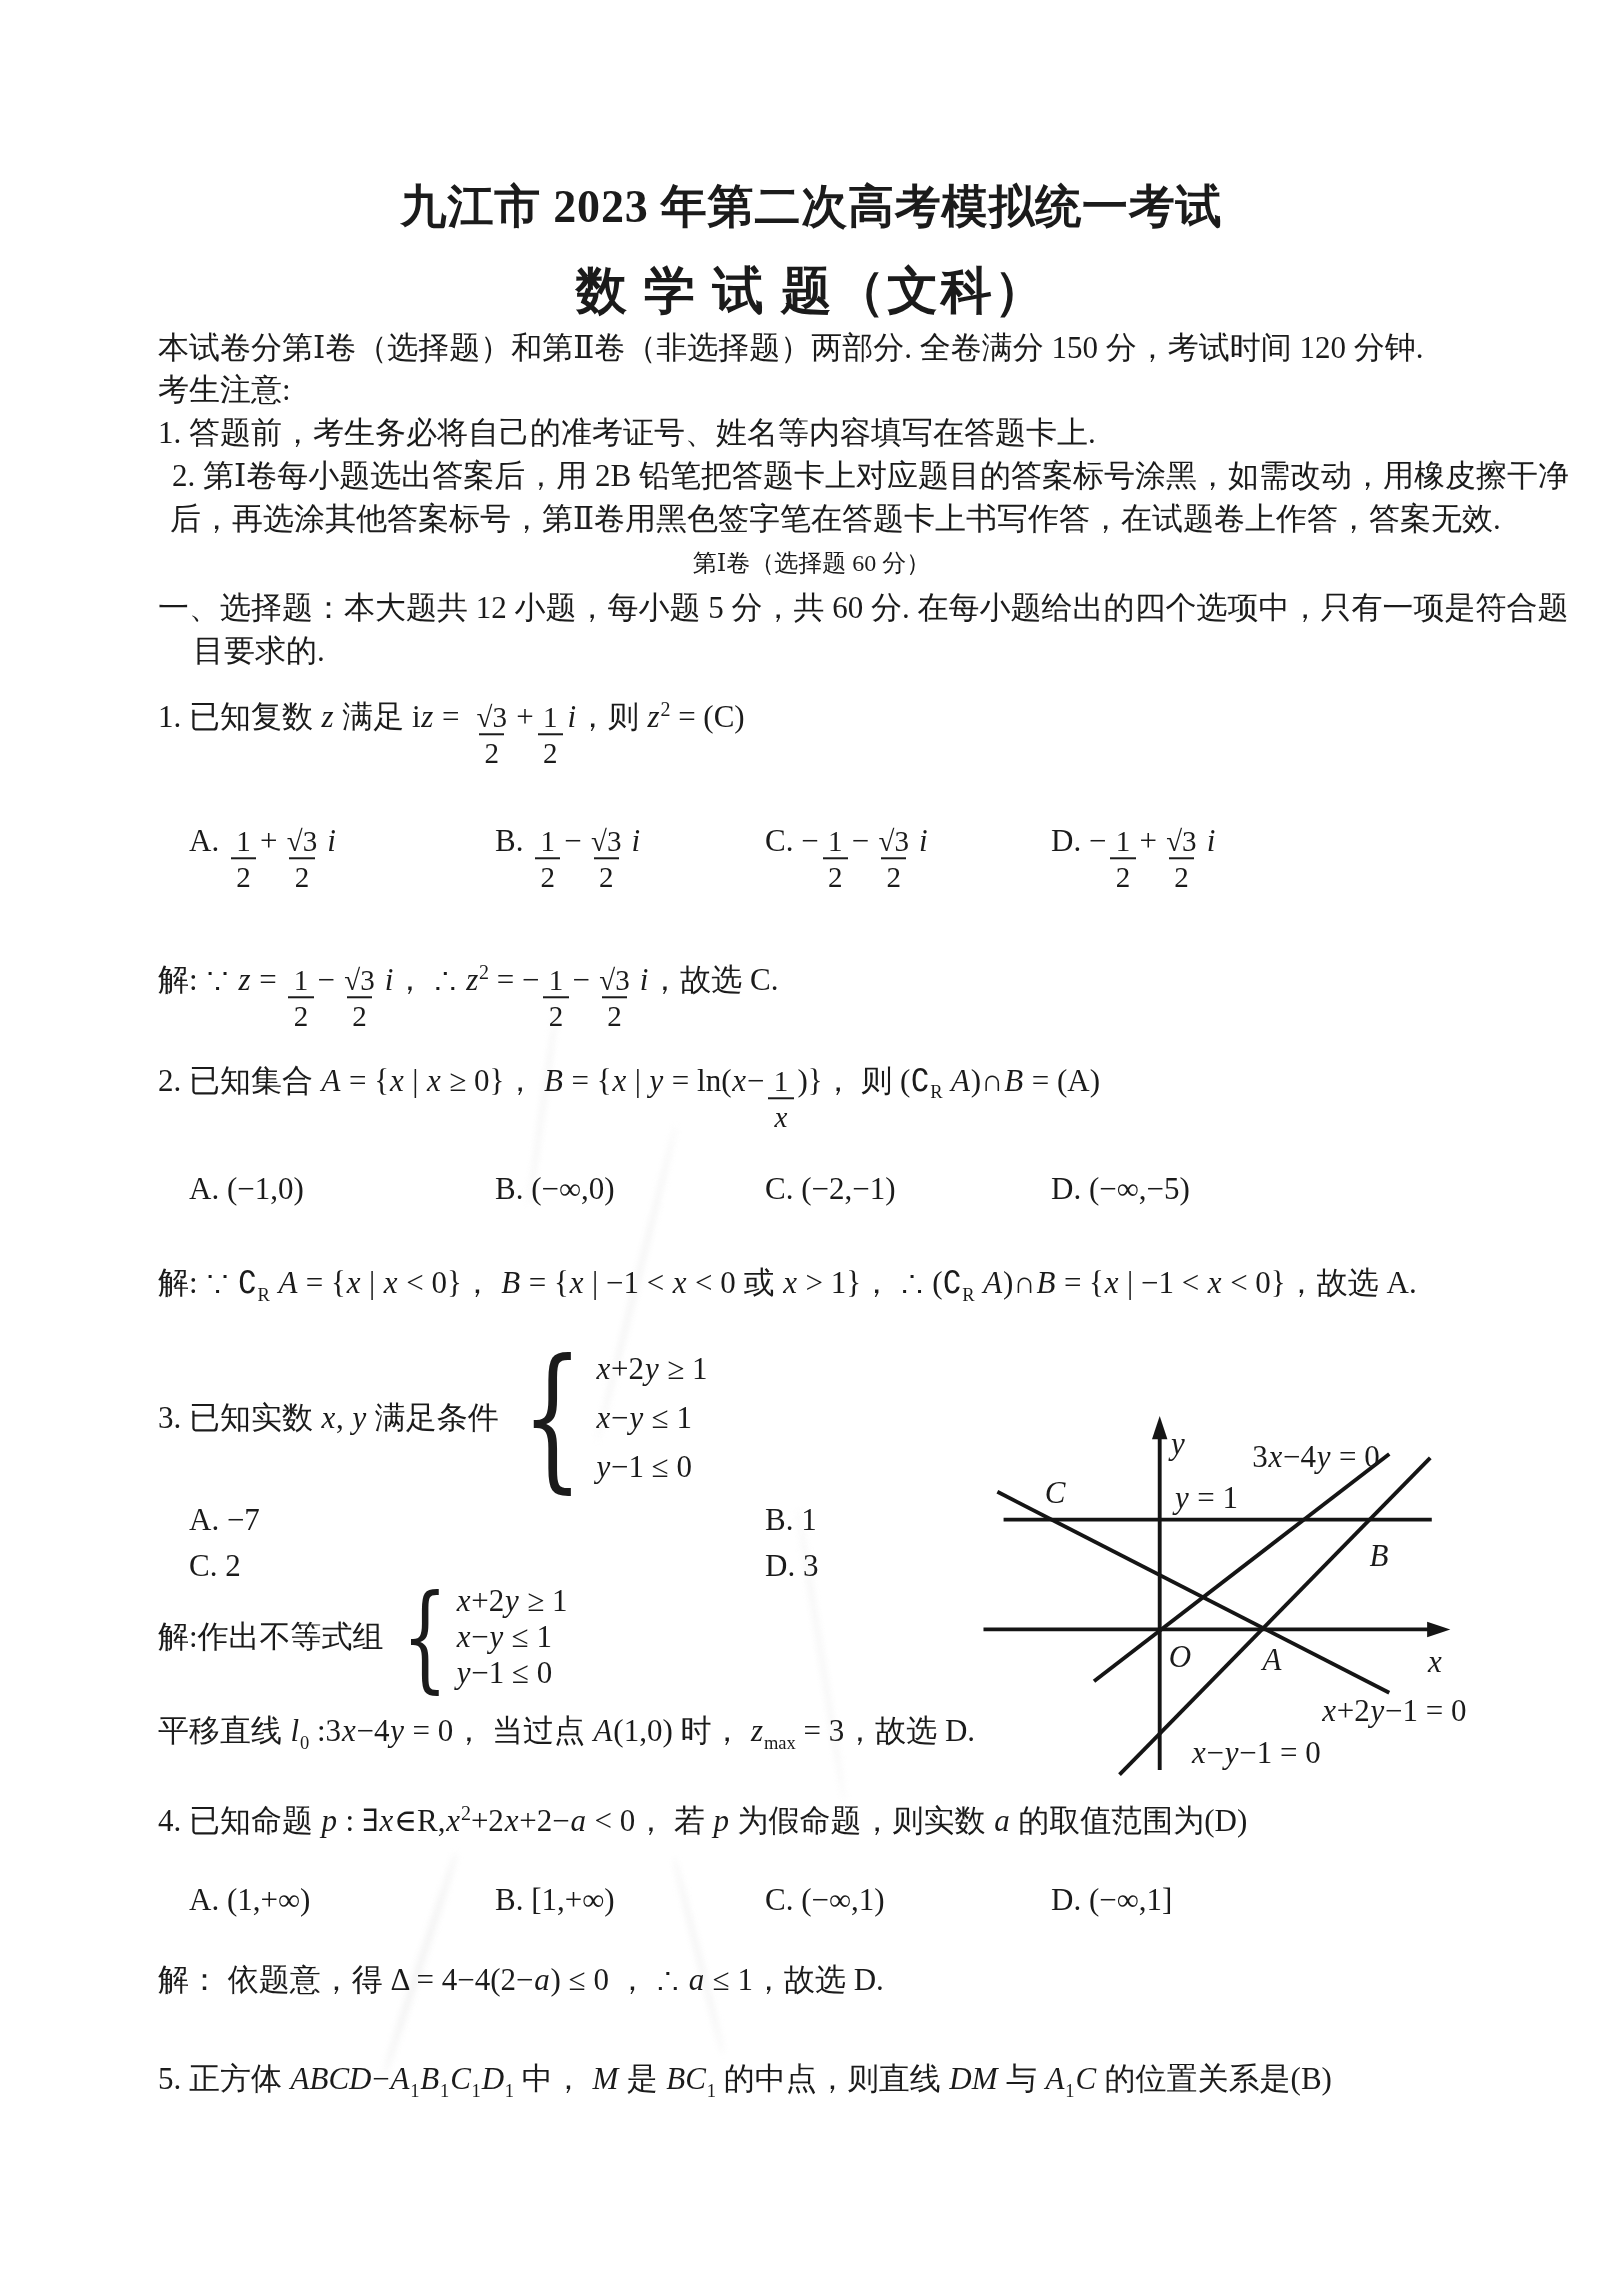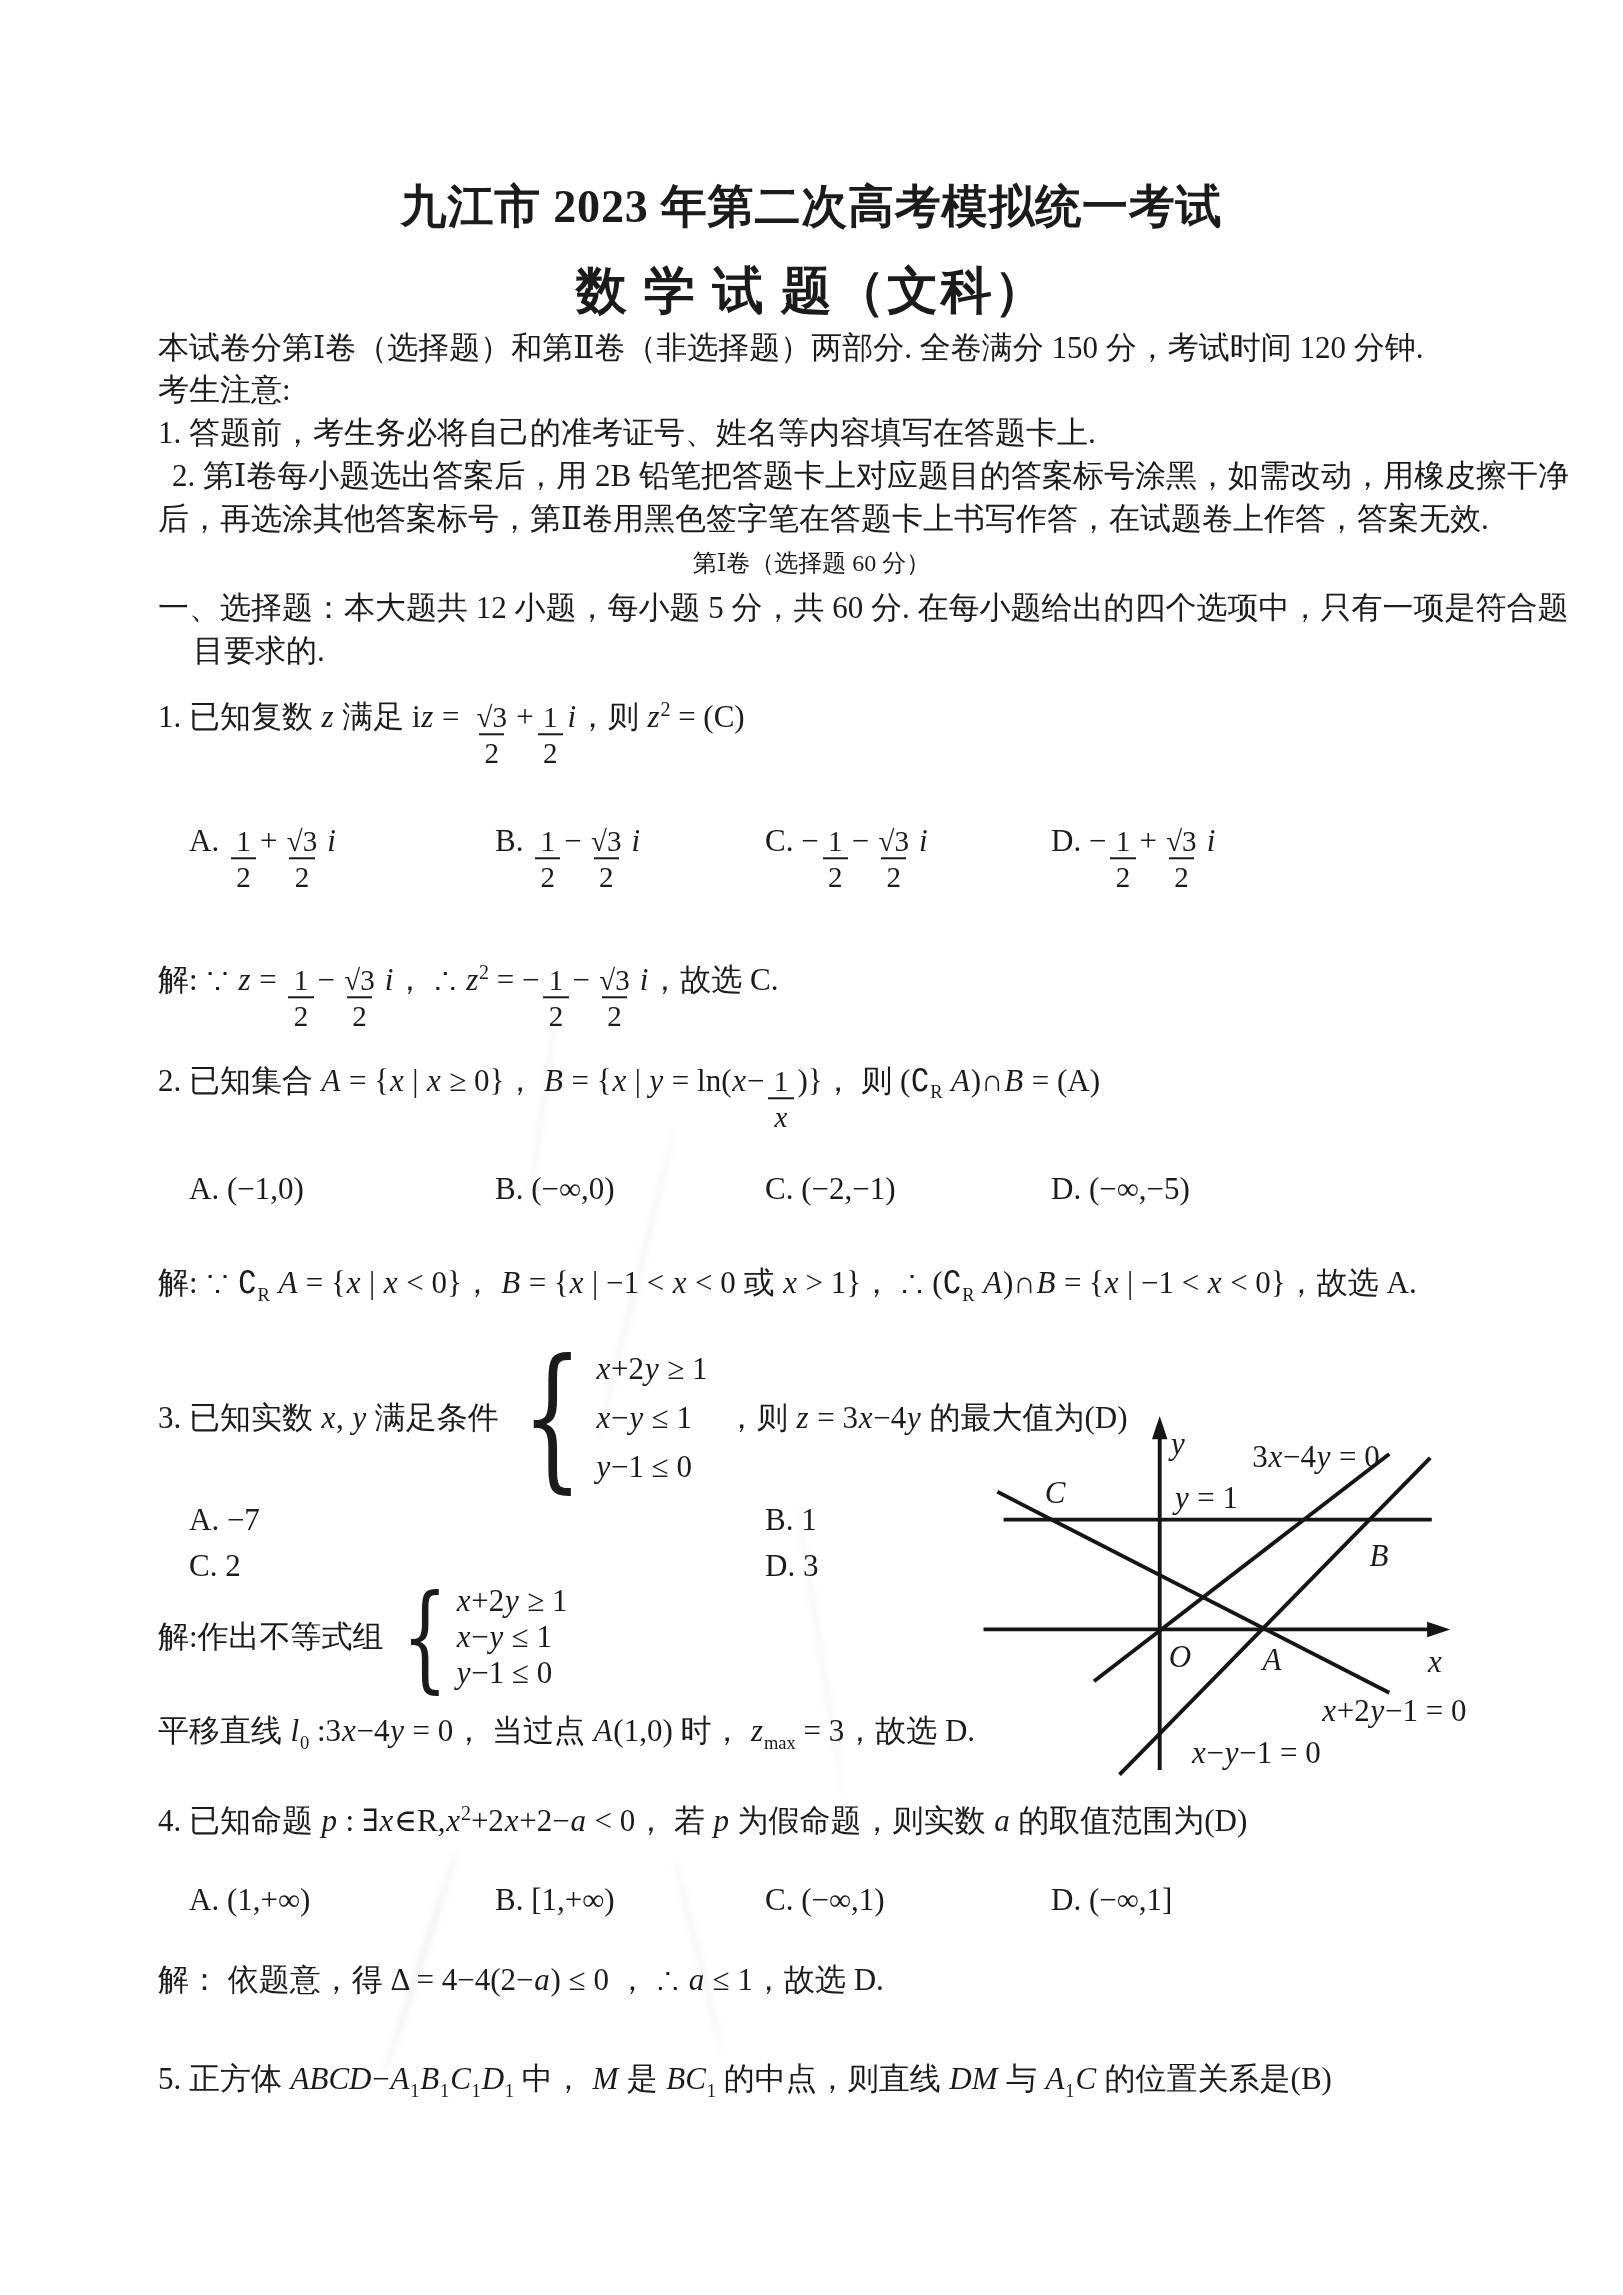--- a/index.html
+++ b/index.html
@@ -55,21 +55,21 @@
   </div>
 <div class="row" style="left:158px;top:390px;">
     <span>考生注意:</span>
   </div>
 <div class="row" style="left:158px;top:433px;text-align:center;">
     <span>1. 答题前，考生务必将自己的准考证号、姓名等内容填写在答题卡上.</span>
   </div>
 <div class="row" style="left:172px;top:476px;">
     <span>2. 第Ⅰ卷每小题选出答案后，用 2B 铅笔把答题卡上对应题目的答案标号涂黑，如需改动，用橡皮擦干净</span>
   </div>
-<div class="row" style="left:158px;top:519px;">
+<div class="row" style="left:170px;top:519px;">
     <span>后，再选涂其他答案标号，第Ⅱ卷用黑色签字笔在答题卡上书写作答，在试题卷上作答，答案无效.</span>
   </div>
 
 <div class="row centered sec" style="top:563px;">
     <span>第Ⅰ卷（选择题 60 分）</span>
   </div>
 <div class="row" style="left:158px;top:608px;">
     <span>一、选择题：本大题共 12 小题，每小题 5 分，共 60 分. 在每小题给出的四个选项中，只有一项是符合题</span>
   </div>
 <div class="row" style="left:193px;top:651px;">
@@ -163,21 +163,20 @@
   <span>3. 已知实数 <i>x</i>, <i>y</i> 满足条件</span>
   <span class="sys big">
     <span class="sysbrace">{</span>
     <span class="syslines">
       <span><i>x</i>+2<i>y</i> ≥ 1</span>
       <span><i>x</i>−<i>y</i> ≤ 1</span>
       <span><i>y</i>−1 ≤ 0</span>
     </span>
   </span>
   <span class="gap"></span>
-  <span>，则 <i>z</i> = 3<i>x</i>−4<i>y</i> 的最大值为(D)</span>
 </div>
 <div class="row" style="left:189px;top:1520px;">
     <span>A. −7</span>
   </div>
 <div class="row" style="left:765px;top:1520px;">
     <span>B. 1</span>
   </div>
 <div class="row" style="left:189px;top:1566px;">
     <span>C. 2</span>
   </div>

